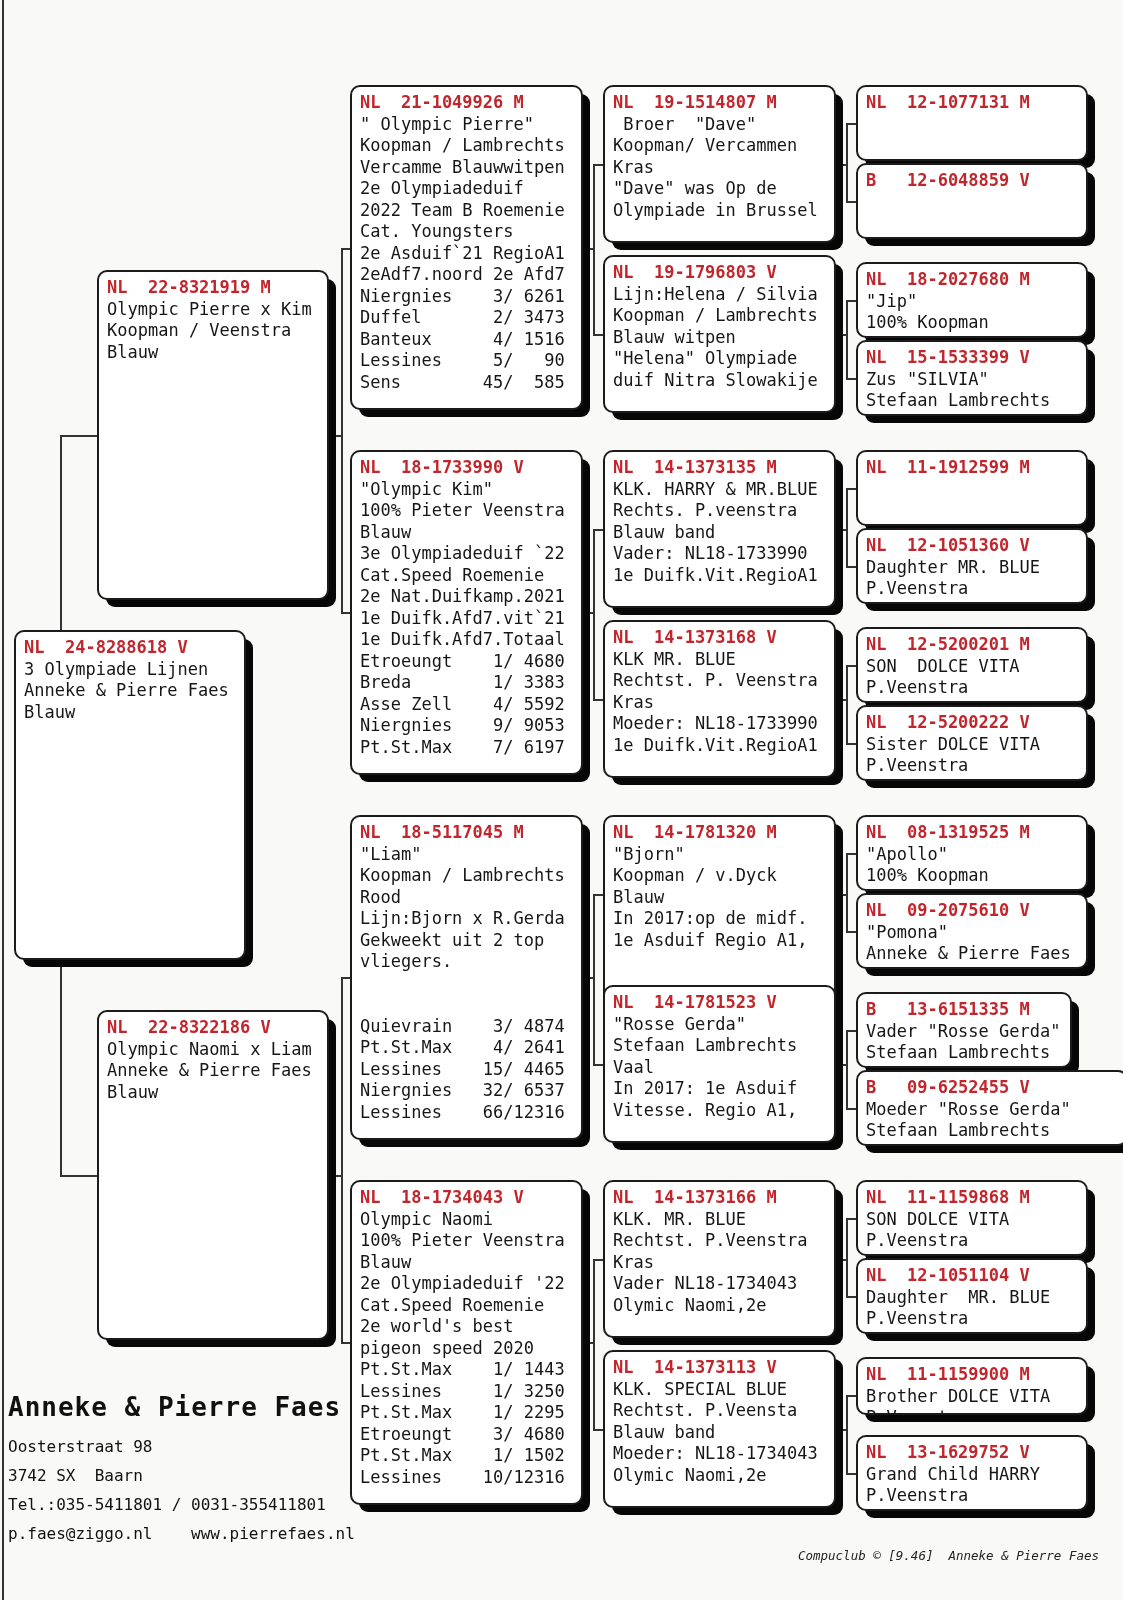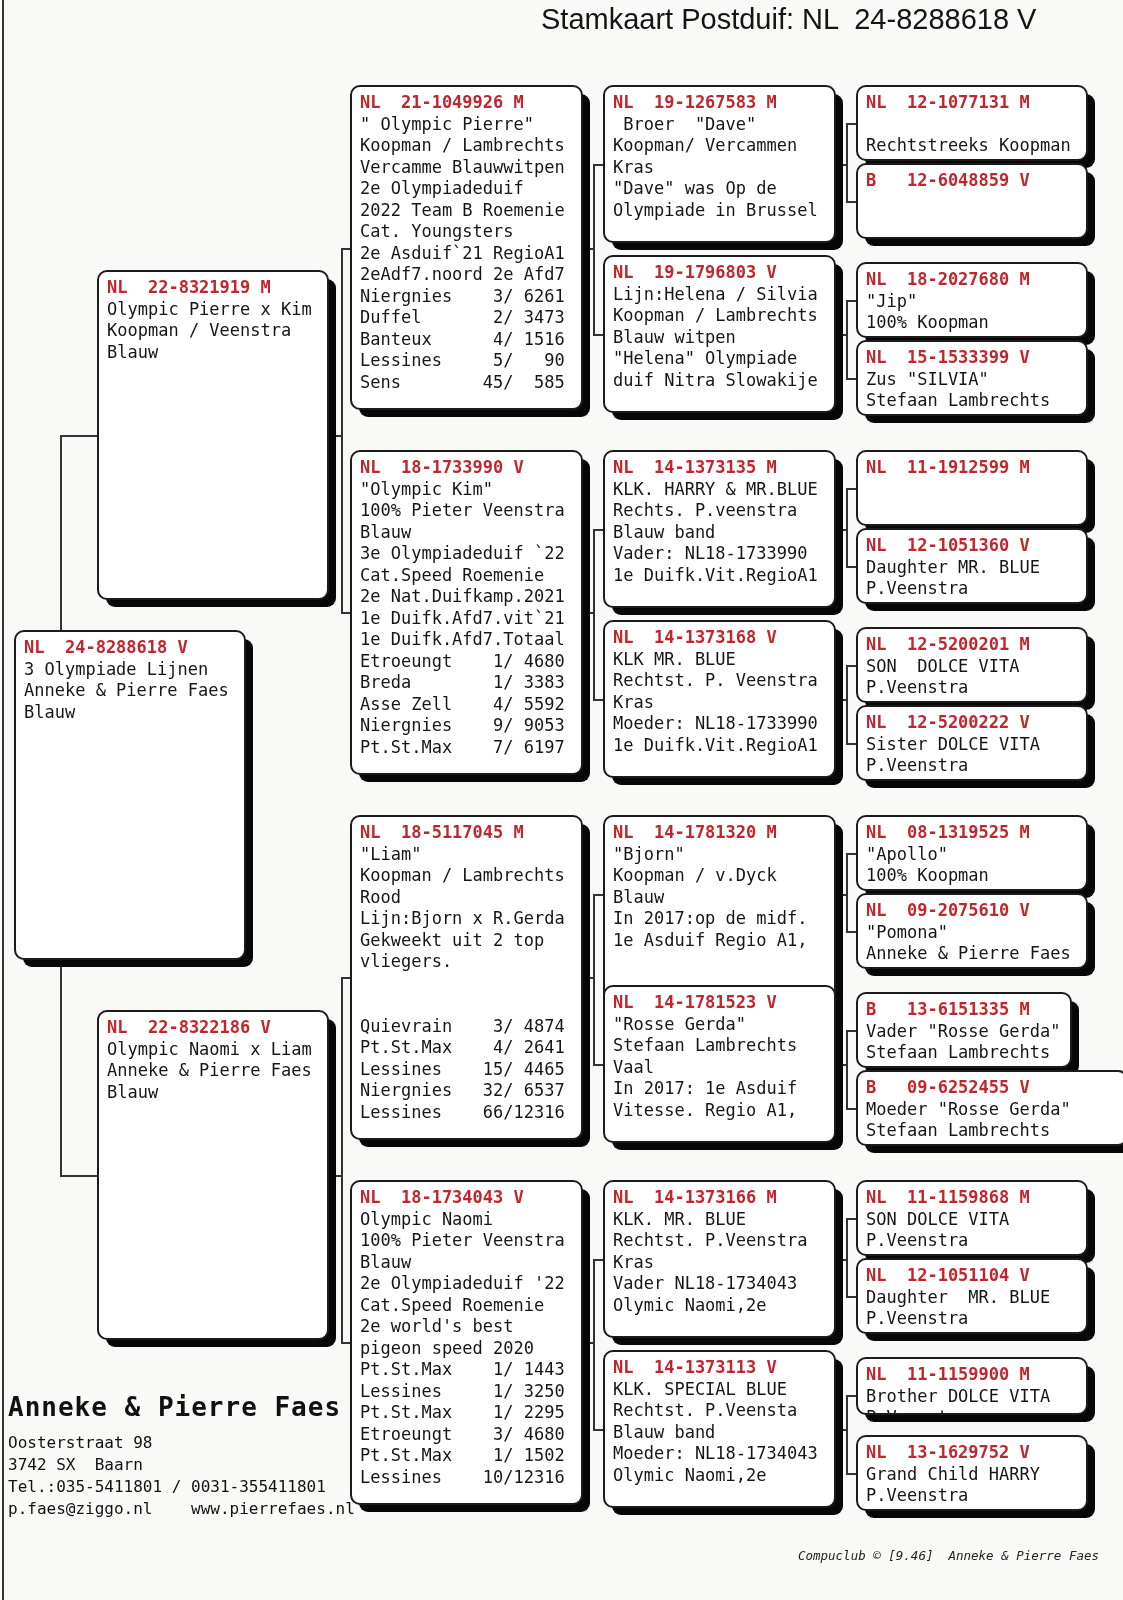--- a/index.html
+++ b/index.html
@@ -13,29 +13,28 @@
   #title{position:absolute;left:541px;top:3px;font-family:"Liberation Sans","DejaVu Sans",sans-serif;
          font-size:29px;color:#141414;white-space:pre;}
   .cl{position:absolute;background:var(--line);}
   .pbox{position:absolute;background:#ffffff;border:2px solid #1b1b1b;border-radius:10px;
         box-shadow:8px 8px 0 -1px var(--shadow);padding:5px 8px;box-sizing:border-box;
         font-size:17px;line-height:21.5px;overflow:hidden;}
   .ring{color:var(--ring);font-weight:bold;white-space:pre;}
   .bodytxt{white-space:pre;color:#161616;}
   #contact{position:absolute;left:8px;top:1392px;color:#111;}
   #contact .cname{font-size:26px;font-weight:bold;letter-spacing:1px;margin-bottom:10px;white-space:pre;}
-  #contact .clines{font-size:16px;line-height:22px;white-space:pre;}
+  #contact .clines{font-size:16px;line-height:29px;white-space:pre;}
   #footer{position:absolute;right:24px;top:1548px;font-size:12.5px;font-style:italic;color:#222;white-space:pre;}
 </style>
 </head>
 <body>
 
 <div id="page">
 
-  <div id="title">Stamkaart Postduif: NL  24-8288618 V</div>
 
   <div id="connectors">
       <div class="cl" style="left: 60px; top: 435px; width: 37px; height: 2px;"></div>
       <div class="cl" style="left: 60px; top: 435px; width: 2px; height: 195px;"></div>
       <div class="cl" style="left: 60px; top: 960px; width: 2px; height: 215px;"></div>
       <div class="cl" style="left: 60px; top: 1175px; width: 37px; height: 2px;"></div>
       <div class="cl" style="left: 329px; top: 435px; width: 12px; height: 2px;"></div>
       <div class="cl" style="left: 341px; top: 248px; width: 2px; height: 364px;"></div>
       <div class="cl" style="left: 341px; top: 248px; width: 9px; height: 2px;"></div>
       <div class="cl" style="left: 341px; top: 612px; width: 9px; height: 2px;"></div>
@@ -176,21 +175,21 @@
 pigeon speed 2020
 Pt.St.Max    1/ 1443
 Lessines     1/ 3250
 Pt.St.Max    1/ 2295
 Etroeungt    3/ 4680
 Pt.St.Max    1/ 1502
 Lessines    10/12316</div>
     </div>
 
     <div class="pbox" style="left:603px;top:85px;width:233px;height:158px">
-      <div class="ring">NL  19-1267583 M</div>
+      <div class="ring">NL  19-1514807 M</div>
       <div class="bodytxt"> Broer  "Dave"
 Koopman/ Vercammen
 Kras
 "Dave" was Op de
 Olympiade in Brussel</div>
     </div>
     <div class="pbox" style="left:603px;top:255px;width:233px;height:158px">
       <div class="ring">NL  19-1796803 V</div>
       <div class="bodytxt">Lijn:Helena / Silvia
 Koopman / Lambrechts
@@ -242,22 +241,20 @@
       <div class="ring">NL  14-1373113 V</div>
       <div class="bodytxt">KLK. SPECIAL BLUE
 Rechtst. P.Veensta
 Blauw band
 Moeder: NL18-1734043
 Olymic Naomi,2e</div>
     </div>
 
     <div class="pbox" style="left:856px;top:85px;width:232px;height:76px">
       <div class="ring">NL  12-1077131 M</div>
-      <div class="bodytxt">
-Rechtstreeks Koopman</div>
     </div>
     <div class="pbox" style="left:856px;top:163px;width:232px;height:76px">
       <div class="ring">B   12-6048859 V</div>
     </div>
     <div class="pbox" style="left:856px;top:262px;width:232px;height:76px">
       <div class="ring">NL  18-2027680 M</div>
       <div class="bodytxt">"Jip"
 100% Koopman</div>
     </div>
     <div class="pbox" style="left:856px;top:340px;width:232px;height:76px">

